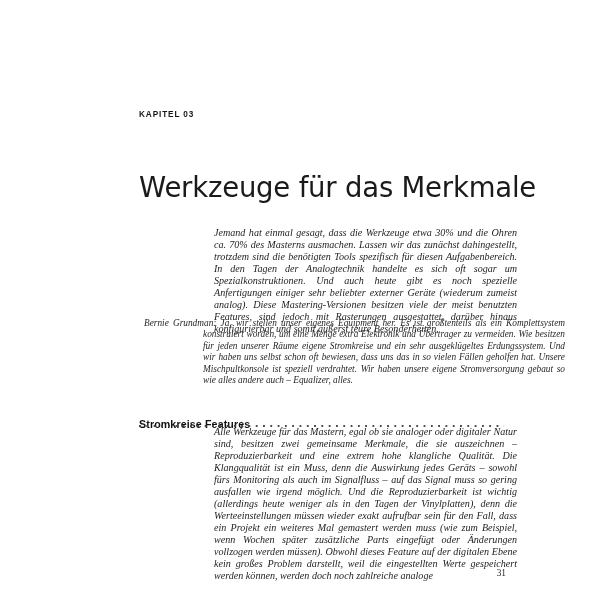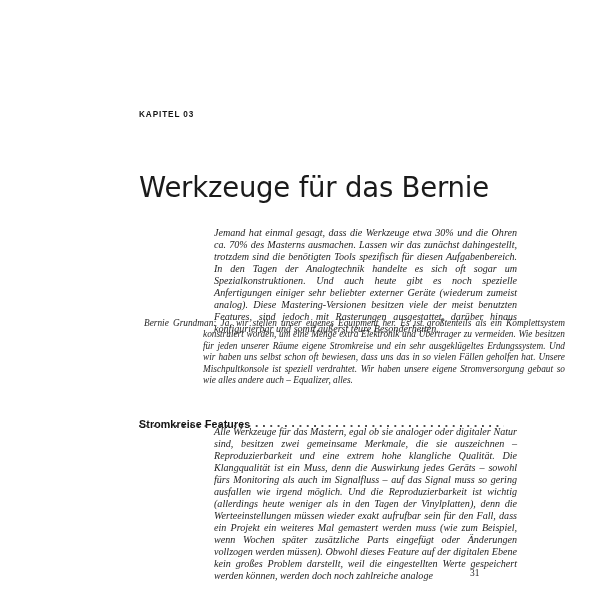--- a/index.html
+++ b/index.html
@@ -114,33 +114,34 @@
   }
 
   .par-features { top: 415px; }
 
   
   .folio {
     position: absolute;
     left: 470px;
     top: 568px;
     width: 36px;
+    text-align: right;
     font-family: "Liberation Serif", serif;
     font-size: 9.4px;
     color: #2a2a2a;
   }
 </style>
 </head>
 <body>
 
 <div class="page">
 
   <div class="chapter-label">KAPITEL 03</div>
 
-  <h1 class="chapter-title">Werkzeuge für das Bernie</h1>
+  <h1 class="chapter-title">Werkzeuge für das Merkmale</h1>
 
   <p class="body-col body-par par-intro">Jemand hat einmal gesagt, dass die Werkzeuge etwa 30% und die Ohren ca. 70% des Masterns ausmachen. Lassen wir das zunächst dahingestellt, trotzdem sind die benötigten Tools spezifisch für diesen Aufgabenbereich. In den Tagen der Analogtechnik handelte es sich oft sogar um Spezialkonstruktionen. Und auch heute gibt es noch spezielle Anfertigungen einiger sehr beliebter externer Geräte (wiederum zumeist analog). Diese Mastering-Versionen besitzen viele der meist benutzten Features, sind jedoch mit Rasterungen ausgestattet, darüber hinaus konfigurierbar und somit äußerst teure Besonderheiten.</p>
 
   <div class="quote-block">
     <span class="quote-speaker">Bernie Grundman:</span>
     <span>Ja, wir stellen unser eigenes Equipment her. Es ist größtenteils als ein Komplettsystem konstruiert worden, um eine Menge extra Elektronik und Übertrager zu vermeiden. Wie besitzen für jeden unserer Räume eigene Stromkreise und ein sehr ausgeklügeltes Erdungssystem. Und wir haben uns selbst schon oft bewiesen, dass uns das in so vielen Fällen geholfen hat. Unsere Mischpultkonsole ist speziell verdrahtet. Wir haben unsere eigene Stromversorgung gebaut so wie alles andere auch – Equalizer, alles.</span>
   </div>
 
   <h2 class="section-head">Stromkreise Features</h2>
 

